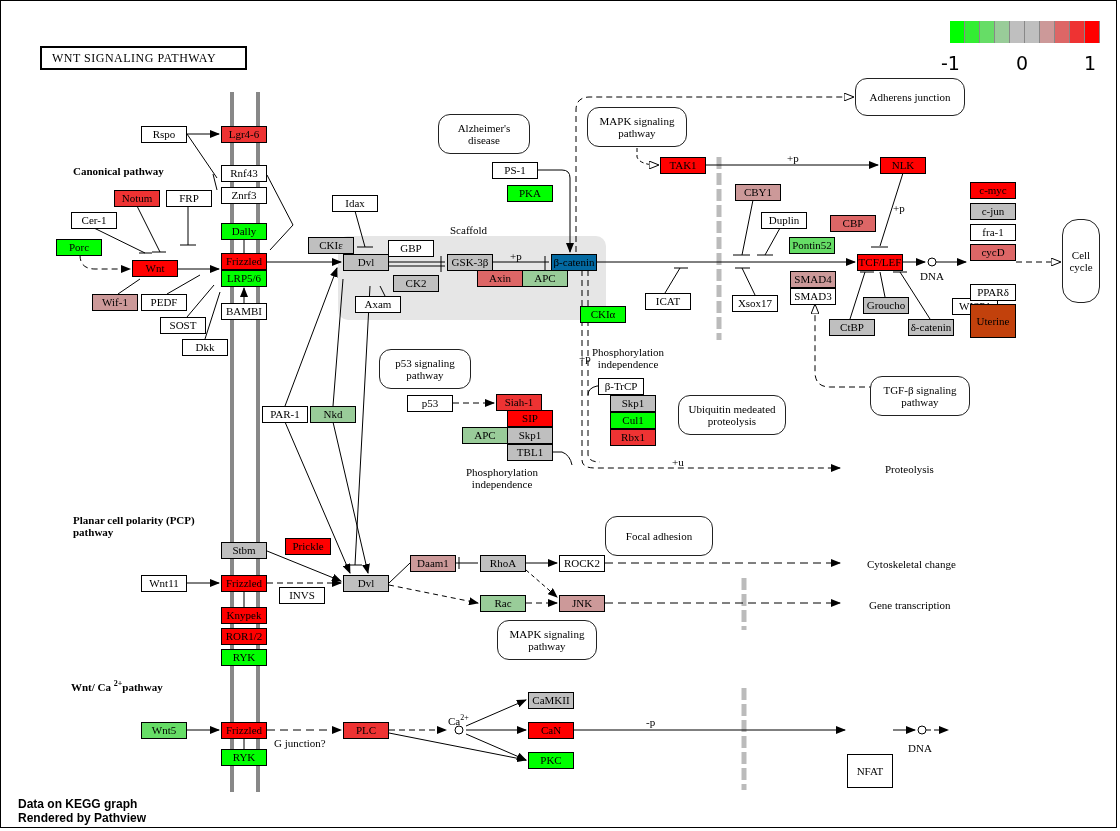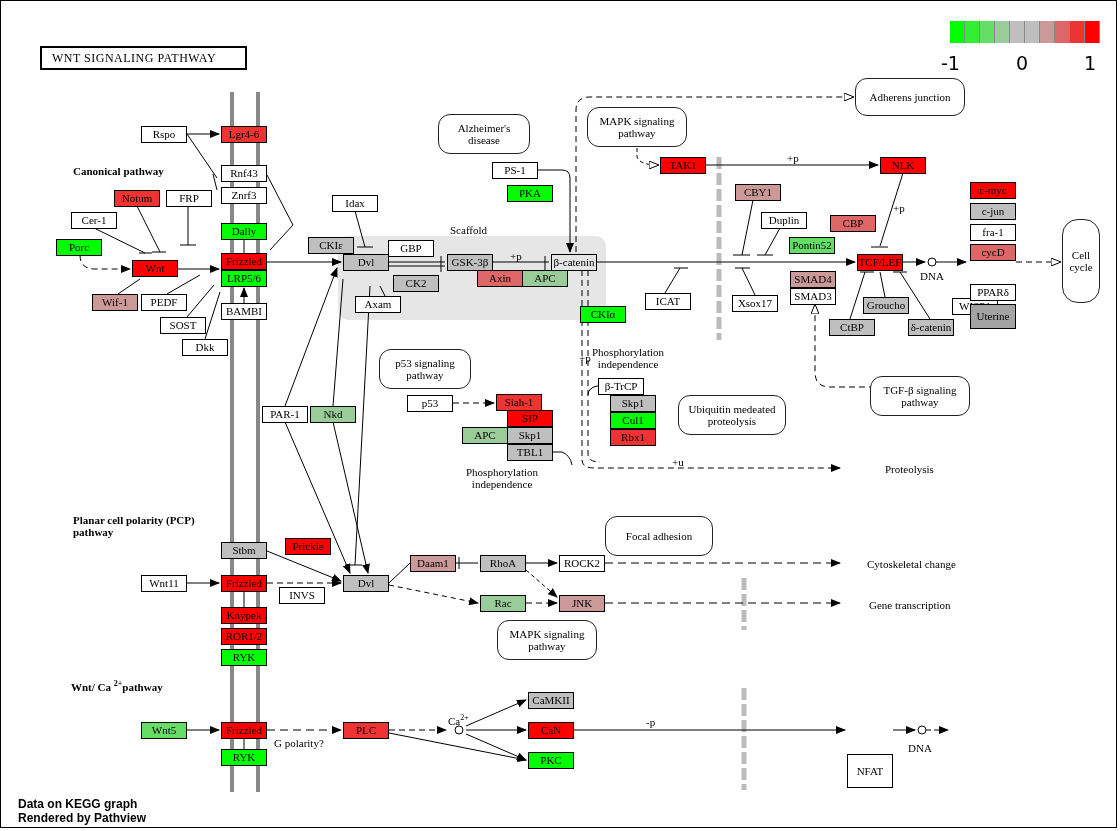--- a/index.html
+++ b/index.html
@@ -194,21 +194,21 @@
       <div class="node" style="left: 221px; top: 303px; width: 46px; height: 17px; background: rgb(255, 255, 255);">BAMBI</div>
       <div class="node" style="left: 332px; top: 195px; width: 46px; height: 17px; background: rgb(255, 255, 255);">Idax</div>
       <div class="node" style="left: 308px; top: 237px; width: 46px; height: 17px; background: rgb(191, 191, 191);">CKIε</div>
       <div class="node" style="left: 388px; top: 240px; width: 46px; height: 17px; background: rgb(255, 255, 255);">GBP</div>
       <div class="node" style="left: 343px; top: 254px; width: 46px; height: 17px; background: rgb(191, 191, 191);">Dvl</div>
       <div class="node" style="left: 393px; top: 275px; width: 46px; height: 17px; background: rgb(191, 191, 191);">CK2</div>
       <div class="node" style="left: 355px; top: 296px; width: 46px; height: 17px; background: rgb(255, 255, 255);">Axam</div>
       <div class="node" style="left: 447px; top: 254px; width: 46px; height: 17px; background: rgb(191, 191, 191);">GSK-3β</div>
       <div class="node" style="left: 477px; top: 270px; width: 46px; height: 17px; background: rgb(221, 102, 102);">Axin</div>
       <div class="node" style="left: 522px; top: 270px; width: 46px; height: 17px; background: rgb(153, 204, 153);">APC</div>
-      <div class="node" style="left: 551px; top: 254px; width: 46px; height: 17px; background: #e5e5e5;">β-catenin</div>
+      <div class="node" style="left: 551px; top: 254px; width: 46px; height: 17px; background: #0369a1;">β-catenin</div>
       <div class="node" style="left: 580px; top: 270px; width: 46px; height: 17px; background: rgb(0, 255, 0); margin-top: 36px;">CKIα</div>
       <div class="node" style="left: 492px; top: 162px; width: 46px; height: 17px; background: rgb(255, 255, 255);">PS-1</div>
       <div class="node" style="left: 507px; top: 185px; width: 46px; height: 17px; background: rgb(0, 255, 0);">PKA</div>
       <div class="node" style="left: 660px; top: 157px; width: 46px; height: 17px; background: rgb(255, 0, 0);">TAK1</div>
       <div class="node" style="left: 880px; top: 157px; width: 46px; height: 17px; background: rgb(255, 0, 0);">NLK</div>
       <div class="node" style="left: 735px; top: 184px; width: 46px; height: 17px; background: rgb(204, 153, 153);">CBY1</div>
       <div class="node" style="left: 761px; top: 212px; width: 46px; height: 17px; background: rgb(255, 255, 255);">Duplin</div>
       <div class="node" style="left: 830px; top: 215px; width: 46px; height: 17px; background: rgb(221, 102, 102);">CBP</div>
       <div class="node" style="left: 789px; top: 237px; width: 46px; height: 17px; background: rgb(102, 221, 102);">Pontin52</div>
       <div class="node" style="left: 857px; top: 254px; width: 46px; height: 17px; background: rgb(255, 0, 0);">TCF/LEF</div>
@@ -217,21 +217,21 @@
       <div class="node" style="left: 732px; top: 295px; width: 46px; height: 17px; background: rgb(255, 255, 255);">Xsox17</div>
       <div class="node" style="left: 863px; top: 297px; width: 46px; height: 17px; background: rgb(191, 191, 191);">Groucho</div>
       <div class="node" style="left: 829px; top: 319px; width: 46px; height: 17px; background: rgb(191, 191, 191);">CtBP</div>
       <div class="node" style="left: 908px; top: 319px; width: 46px; height: 17px; background: rgb(191, 191, 191);">δ-catenin</div>
       <div class="node" style="left: 970px; top: 182px; width: 46px; height: 17px; background: rgb(255, 0, 0);">c-myc</div>
       <div class="node" style="left: 970px; top: 203px; width: 46px; height: 17px; background: rgb(191, 191, 191);">c-jun</div>
       <div class="node" style="left: 970px; top: 224px; width: 46px; height: 17px; background: rgb(255, 255, 255);">fra-1</div>
       <div class="node" style="left: 970px; top: 244px; width: 46px; height: 17px; background: rgb(221, 102, 102);">cycD</div>
       <div class="node" style="left: 952px; top: 264px; width: 46px; height: 17px; background: rgb(255, 255, 255); margin-top: 34px;">WISP1</div>
       <div class="node" style="left: 970px; top: 284px; width: 46px; height: 17px; background: rgb(255, 255, 255);">PPARδ</div>
-      <div class="node" style="left: 970px; top: 304px; width: 46px; height: 25px; background: #a3a3a3;">Uterine</div>
+      <div class="node" style="left: 970px; top: 304px; width: 46px; height: 34px; background: #c2410c;">Uterine</div>
       <div class="node" style="left: 645px; top: 293px; width: 46px; height: 17px; background: rgb(255, 255, 255);">ICAT</div>
       <div class="node" style="left: 262px; top: 406px; width: 46px; height: 17px; background: rgb(255, 255, 255);">PAR-1</div>
       <div class="node" style="left: 310px; top: 406px; width: 46px; height: 17px; background: rgb(153, 204, 153);">Nkd</div>
       <div class="node" style="left: 407px; top: 395px; width: 46px; height: 17px; background: rgb(255, 255, 255);">p53</div>
       <div class="node" style="left: 496px; top: 394px; width: 46px; height: 17px; background: rgb(238, 51, 51);">Siah-1</div>
       <div class="node" style="left: 507px; top: 410px; width: 46px; height: 17px; background: rgb(255, 0, 0);">SIP</div>
       <div class="node" style="left: 462px; top: 427px; width: 46px; height: 17px; background: rgb(153, 204, 153);">APC</div>
       <div class="node" style="left: 507px; top: 427px; width: 46px; height: 17px; background: rgb(191, 191, 191);">Skp1</div>
       <div class="node" style="left: 507px; top: 444px; width: 46px; height: 17px; background: rgb(191, 191, 191);">TBL1</div>
       <div class="node" style="left: 598px; top: 378px; width: 46px; height: 17px; background: rgb(255, 255, 255);">β-TrCP</div>
@@ -287,21 +287,21 @@
   <div class="lbl c" style="left:592px;top:346px;white-space:pre;">Phosphorylation
 independence</div>
   <div class="lbl c" style="left:466px;top:466px;white-space:pre;">Phosphorylation
 independence</div>
   <div class="lbl" style="left:672px;top:456px;">+u</div>
   <div class="lbl" style="left:885px;top:463px;">Proteolysis</div>
   <div class="lbl" style="left:920px;top:270px;">DNA</div>
   <div class="lbl" style="left:908px;top:742px;">DNA</div>
   <div class="lbl" style="left:867px;top:558px;">Cytoskeletal change</div>
   <div class="lbl" style="left:869px;top:599px;">Gene transcription</div>
-  <div class="lbl" style="left:274px;top:737px;">G polarity?</div>
+  <div class="lbl" style="left:274px;top:737px;">G junction?</div>
   <div class="lbl" style="left:448px;top:712px;"><span>Ca</span><sup style="font-size:8px;">2+</sup></div>
   <div class="lbl" style="left:646px;top:716px;">-p</div>
 
   <div class="foot" style="top:797px;">Data on KEGG graph</div>
   <div class="foot" style="top:811px;">Rendered by Pathview</div>
 
   <div id="frame"></div>
 </div>
 
 </body></html>

